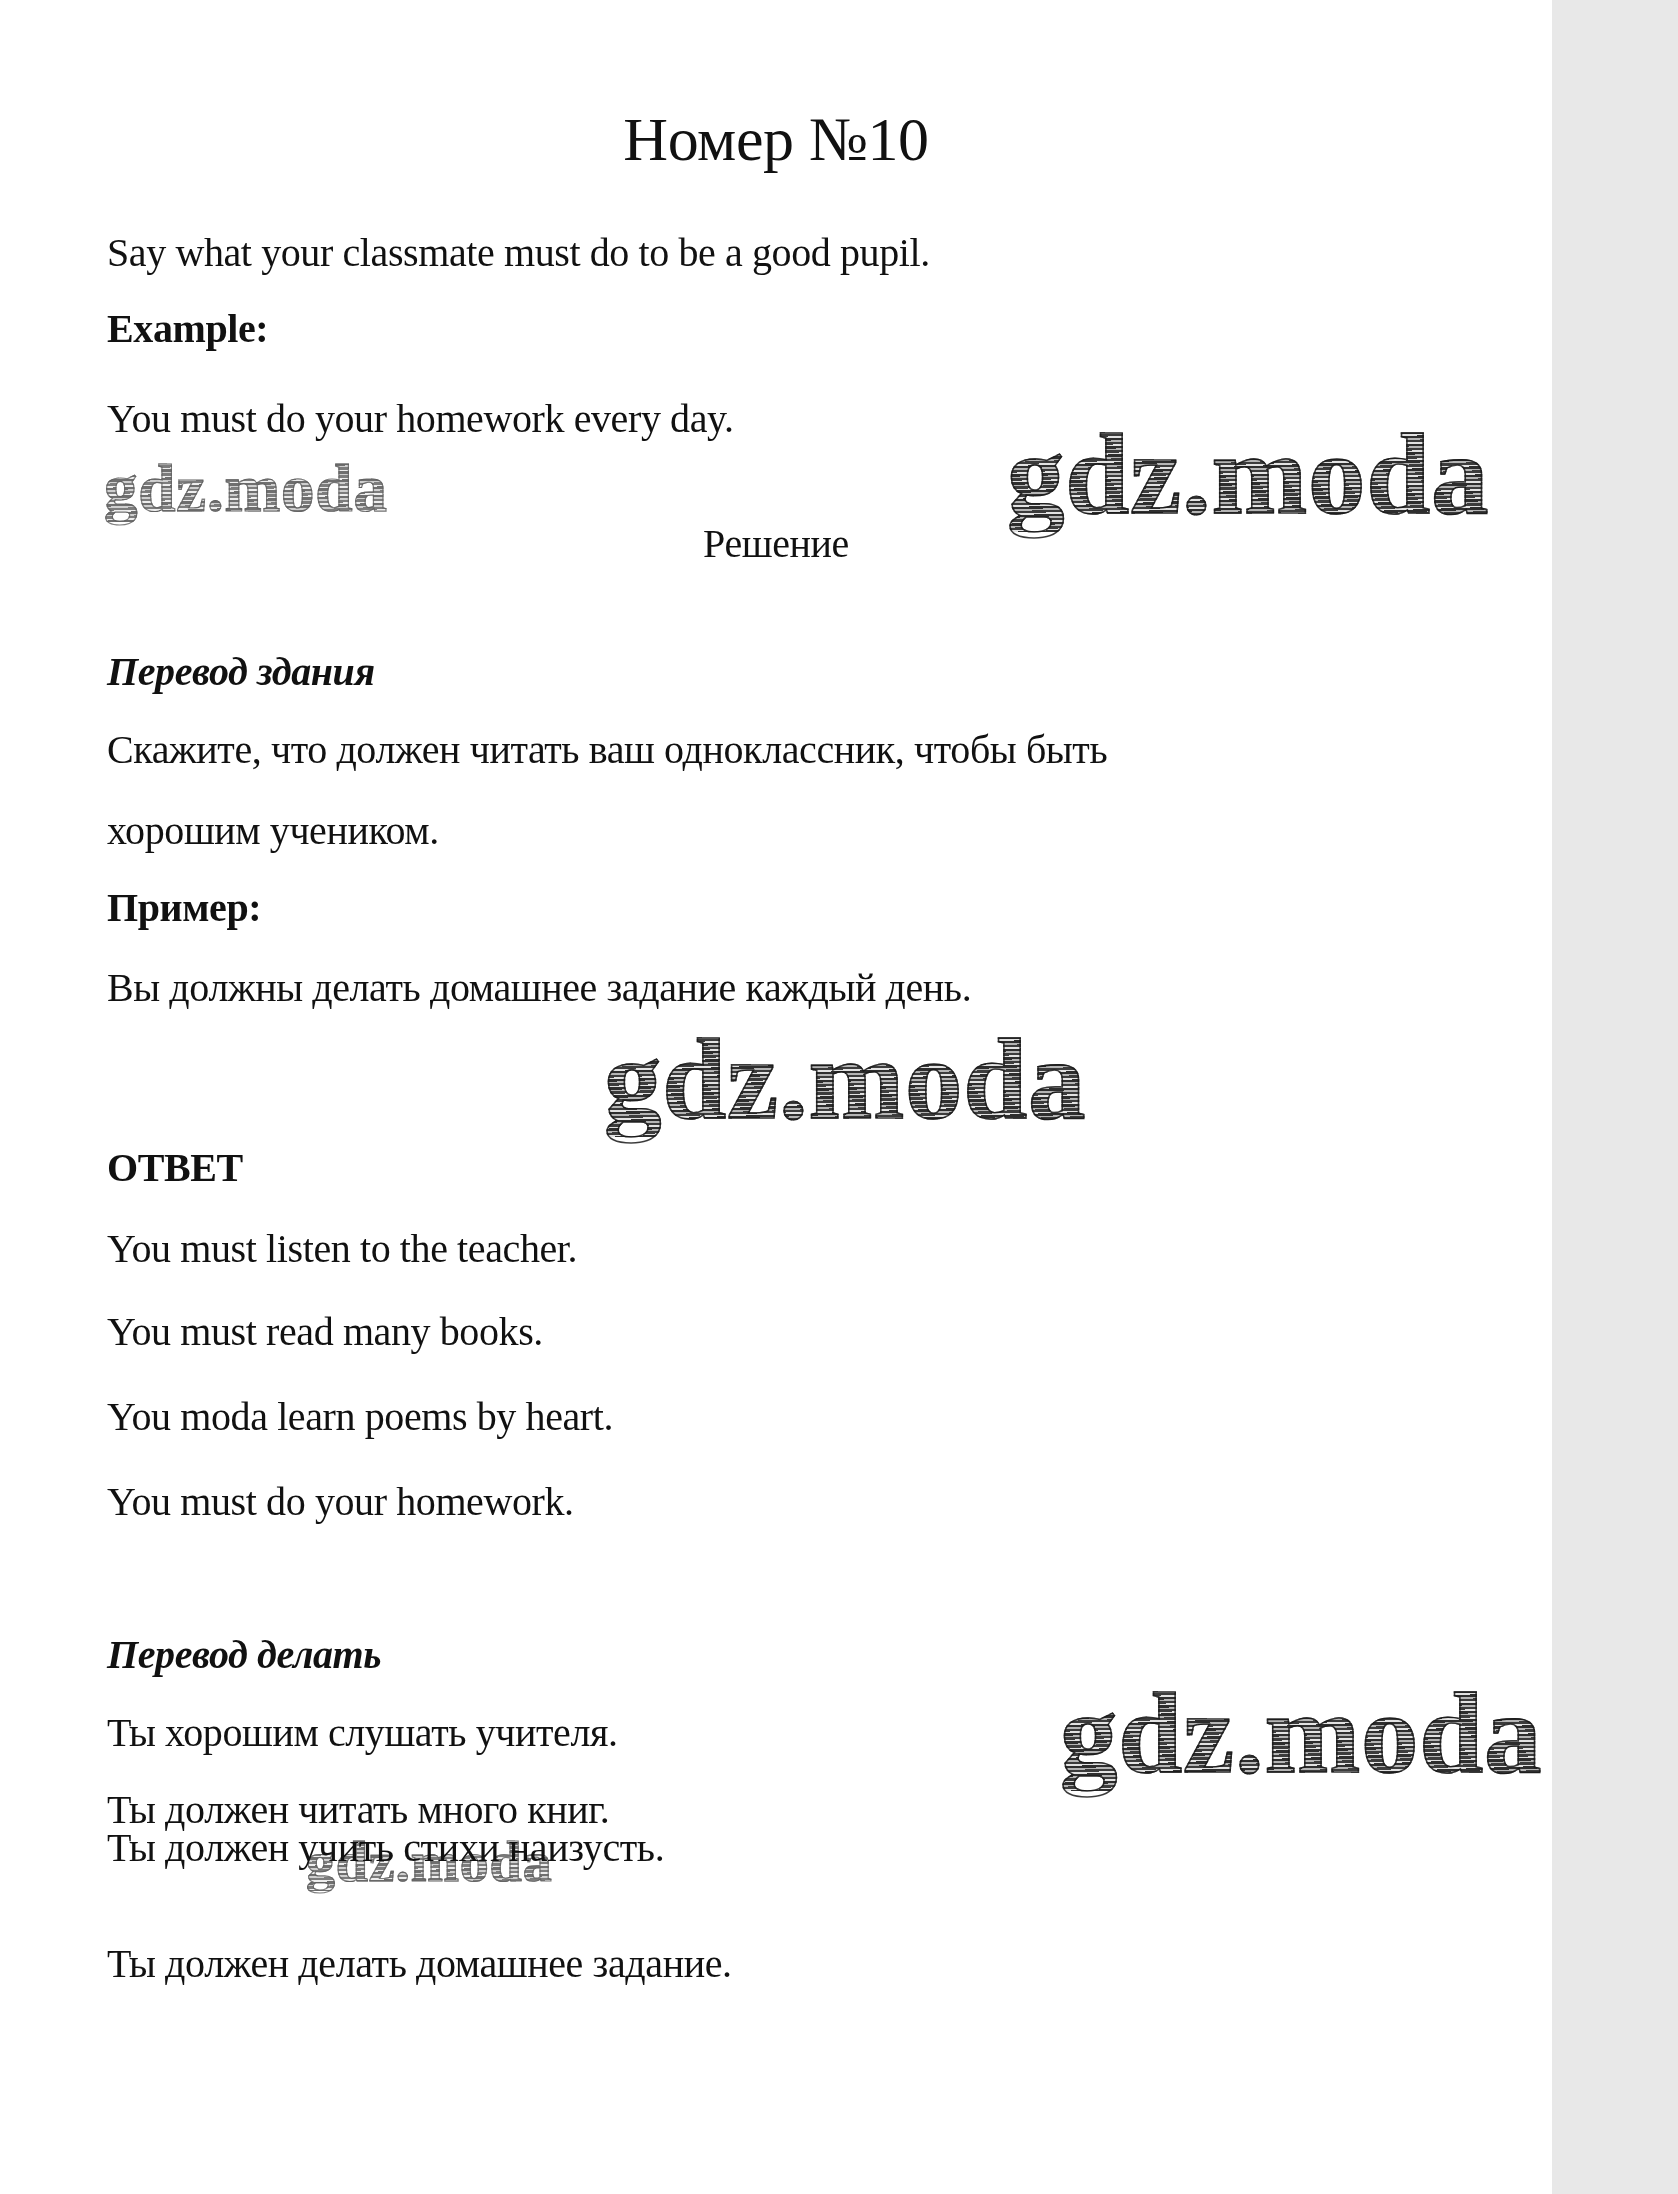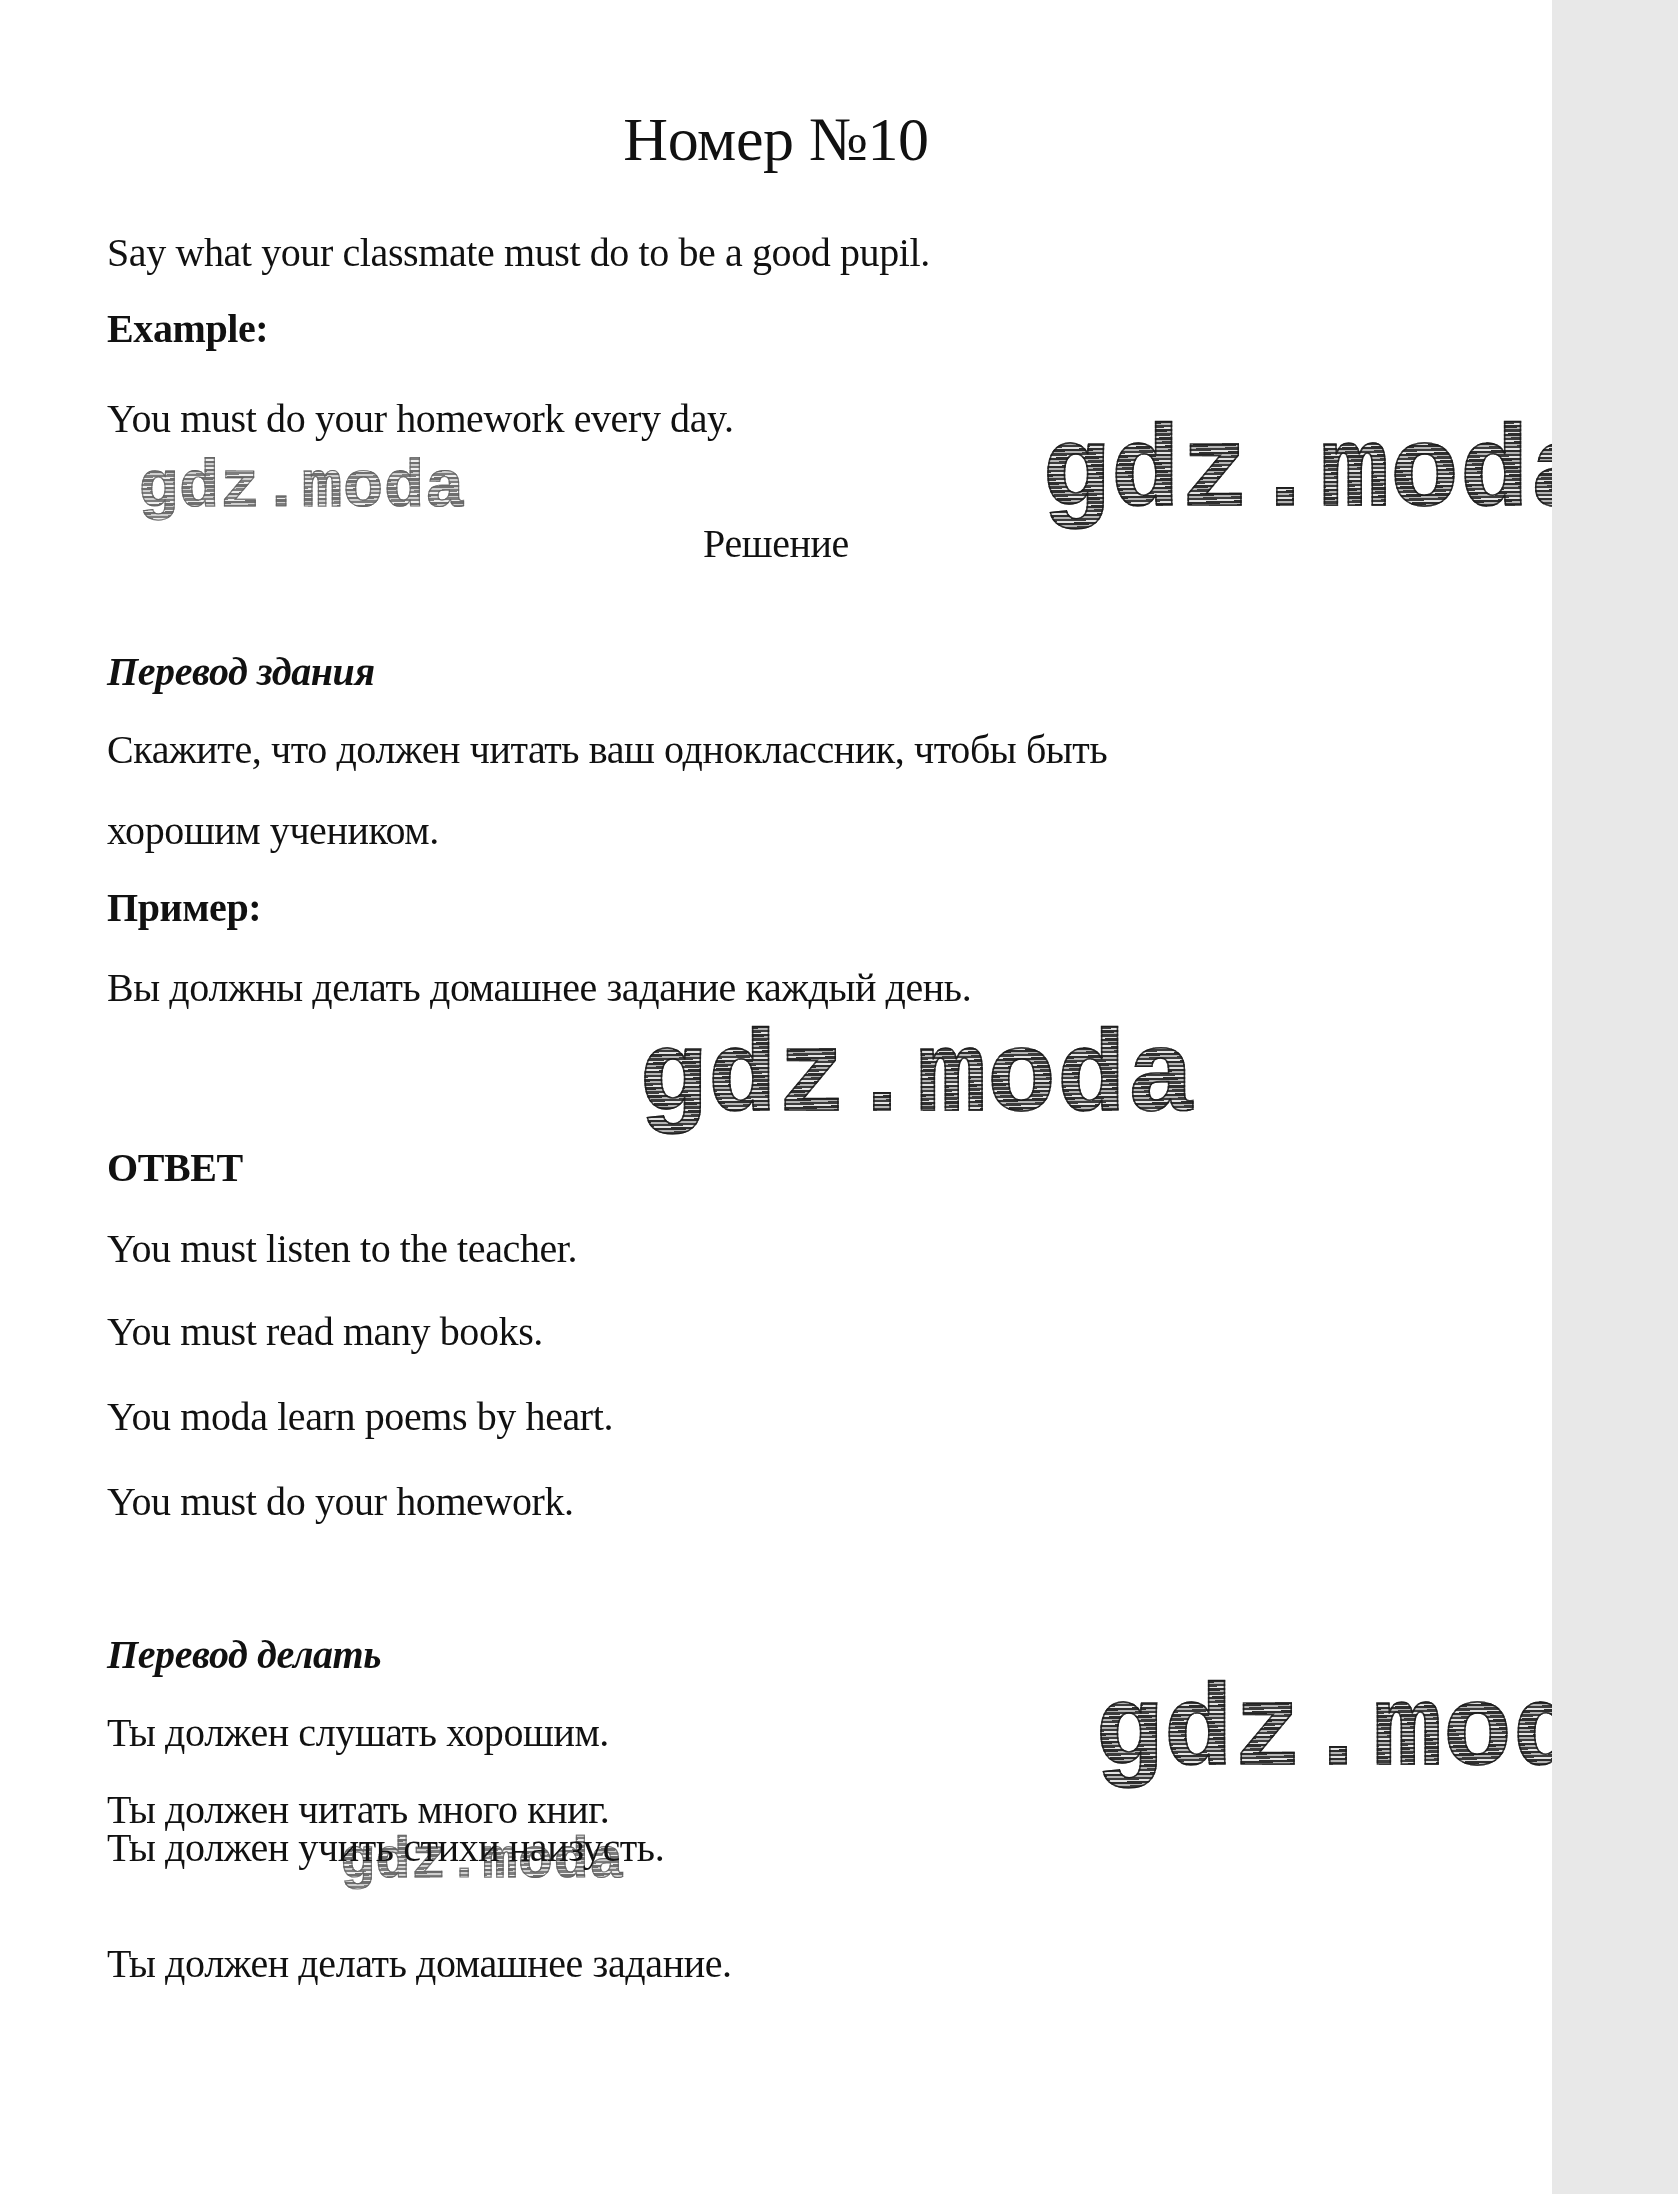--- a/index.html
+++ b/index.html
@@ -20,28 +20,27 @@
     white-space: nowrap;
     letter-spacing: -0.4px;
     z-index: 2;
   }
   .ln.center { left: 0; right: 0; text-align: center; }
   .ln.title  { font-size: 62px; }
   .ln.bold   { font-weight: bold; text-align: right; }
   .ln.bi     { font-weight: bold; font-style: italic; }
   .wm {
     position: absolute;
-    font-family: Liberation Mono, monospace;
+    font-family: Liberation Serif, serif;
     font-weight: bold;
     line-height: 1;
     white-space: nowrap;
     letter-spacing: 0.8px;
     z-index: 1;
     color: #4a4a4a;
-    margin-left: 34px;
   }
   .wm.light { color: #8c8c8c; }
   .wm.sz-big   { font-size: 115px; }
   .wm.sz-mid   { font-size: 67px; }
   .wm.sz-small { font-size: 58px; }
   @supports (-webkit-background-clip: text) {
     .wm {
       background: repeating-linear-gradient(178deg,
         #2e2e2e 0px, #2e2e2e 2.5px,
         #b5b5b5 2.5px, #b5b5b5 4.1px,
@@ -103,21 +102,21 @@
   <div class="ln" style="top:1312px">You must read many books.</div>
 
   <div class="ln" style="top:1397px">You moda learn poems by heart.</div>
 
   <div class="ln" style="top:1482px">You must do your homework.</div>
 
   <div class="ln bi" style="top:1635px">Перевод делать</div>
 
   <div class="wm sz-big" style="top:1676px; left:1060px">gdz.moda</div>
 
-  <div class="ln" style="top:1713px">Ты должен слушать хорошим.</div>
+  <div class="ln" style="top:1713px">Ты хорошим слушать учителя.</div>
 
   <div class="ln" style="top:1790px">Ты должен читать много книг.</div>
 
   <div class="wm light sz-small" style="top:1833px; left:306px">gdz.moda</div>
 
   <div class="ln" style="top:1828px">Ты должен учить стихи наизусть.</div>
 
   <div class="ln" style="top:1944px">Ты должен делать домашнее задание.</div>
 
 </div>

